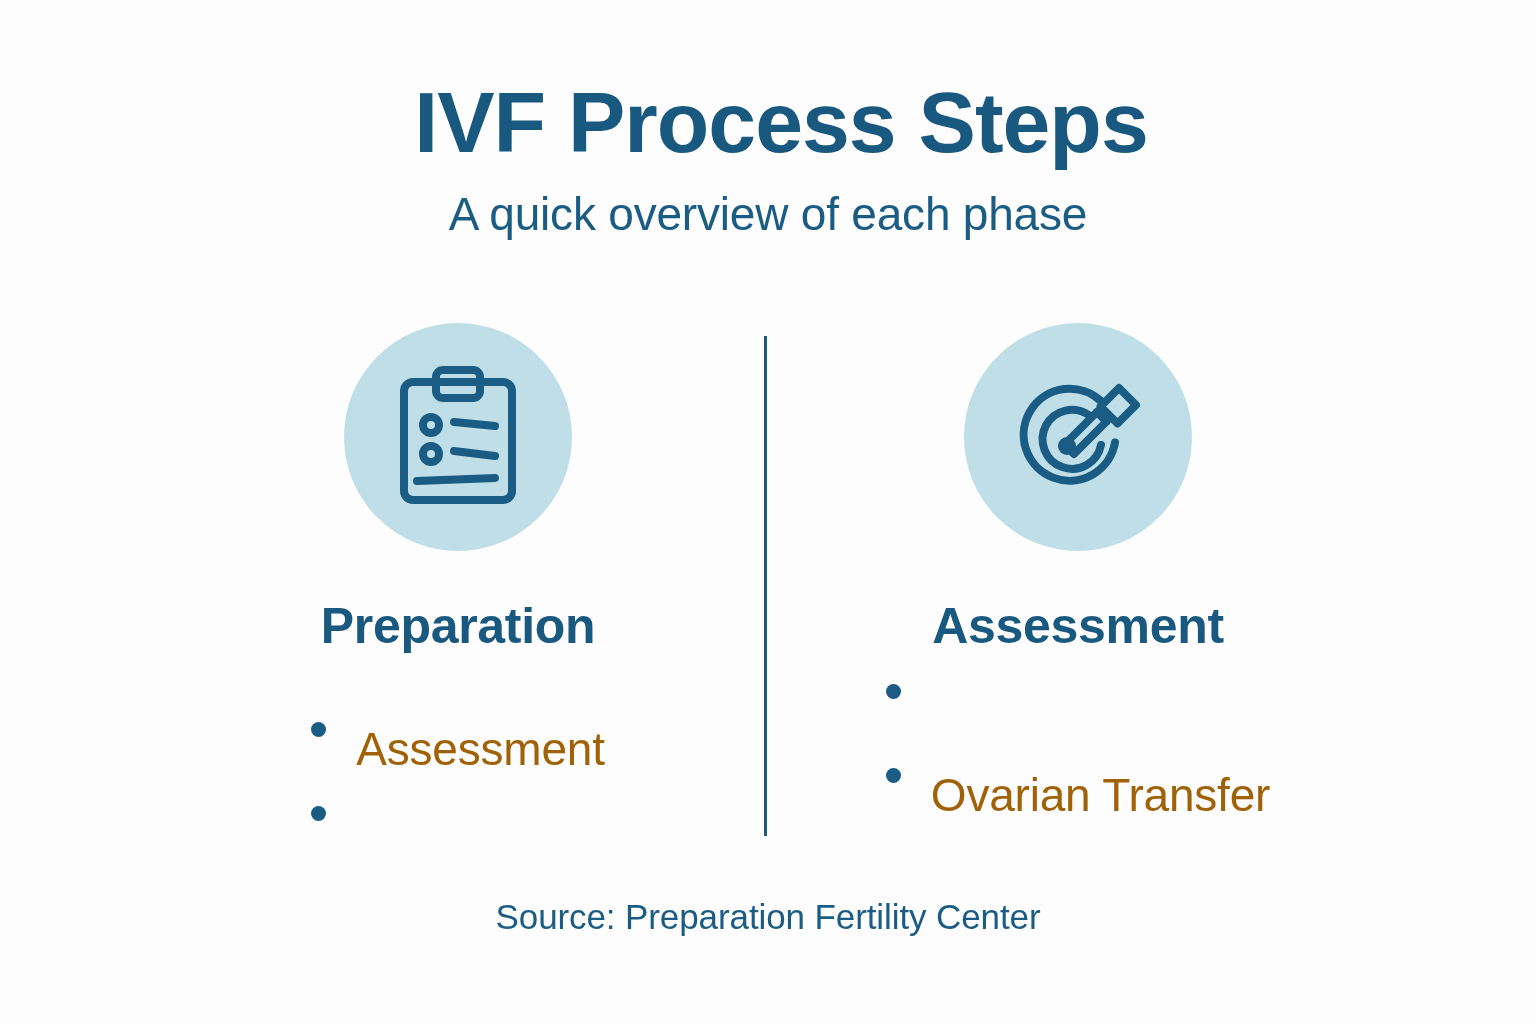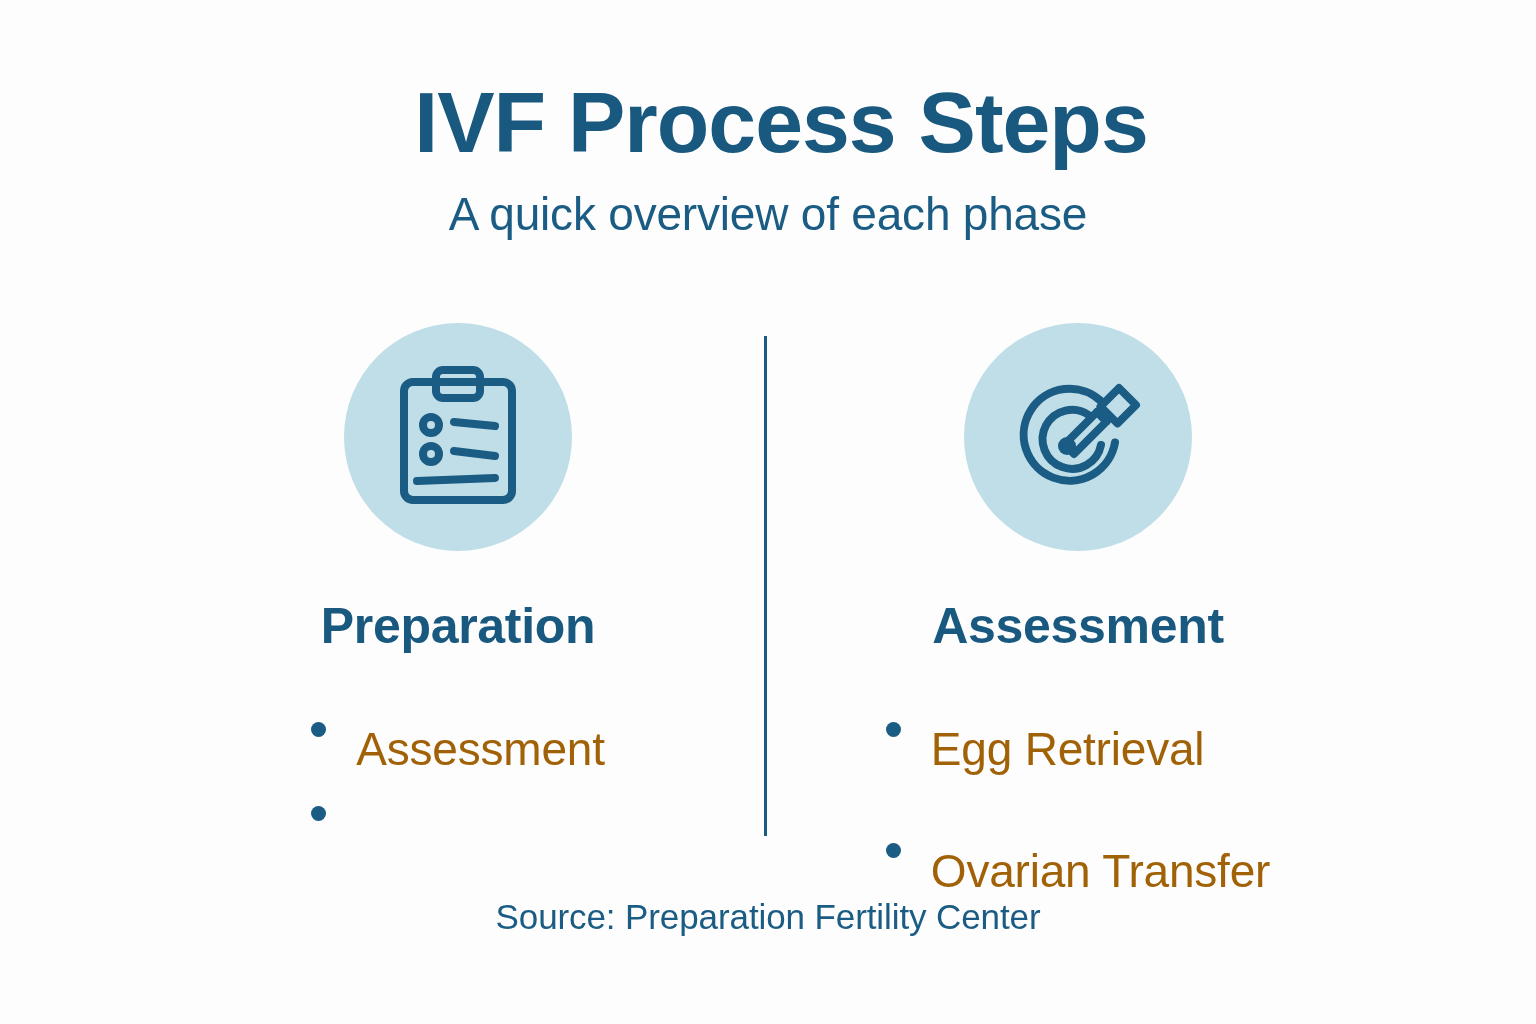--- a/index.html
+++ b/index.html
@@ -201,21 +201,20 @@
             <line x1="92" y1="48" x2="101.5" y2="57.5"></line>
           </svg>
         </span>
       </div>
 
       <div class="phase-title">Assessment</div>
 
       <ul class="bullets">
         <li class="bullet-row">
           <span class="bullet-dot"></span>
-          <span class="bullet-label">Egg Retrieval</span>
         </li>
         <li class="bullet-row">
           <span class="bullet-dot"></span>
           <span class="bullet-label">Ovarian Transfer</span>
         </li>
       </ul>
     </div>
   </div>
 
   <div class="divider"></div>

